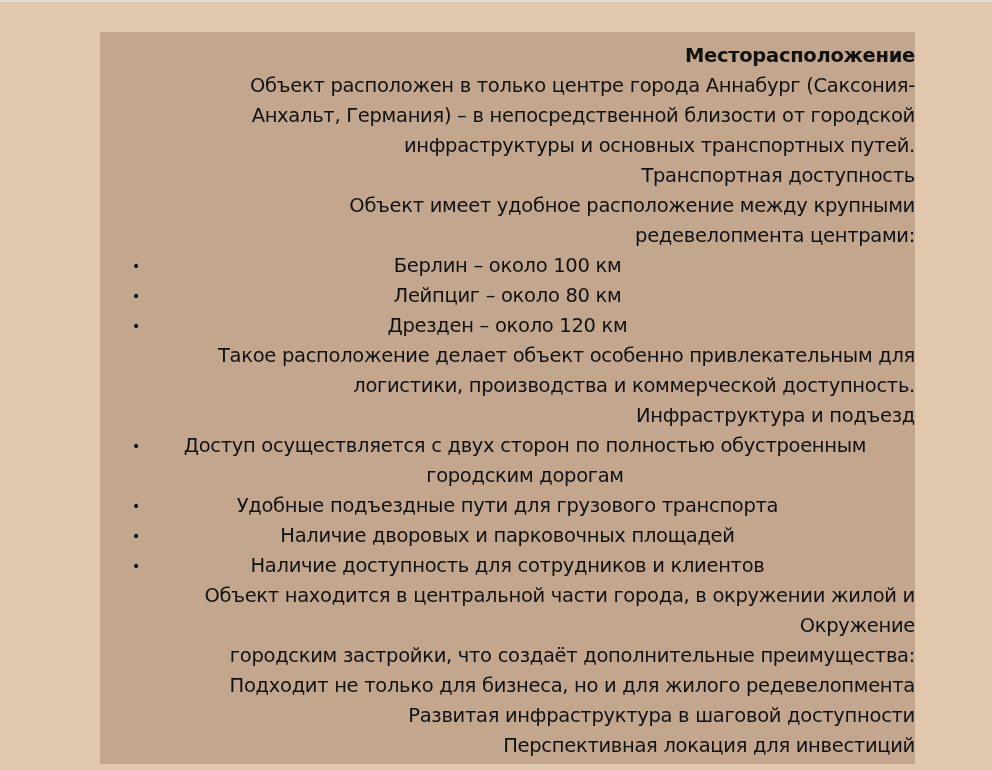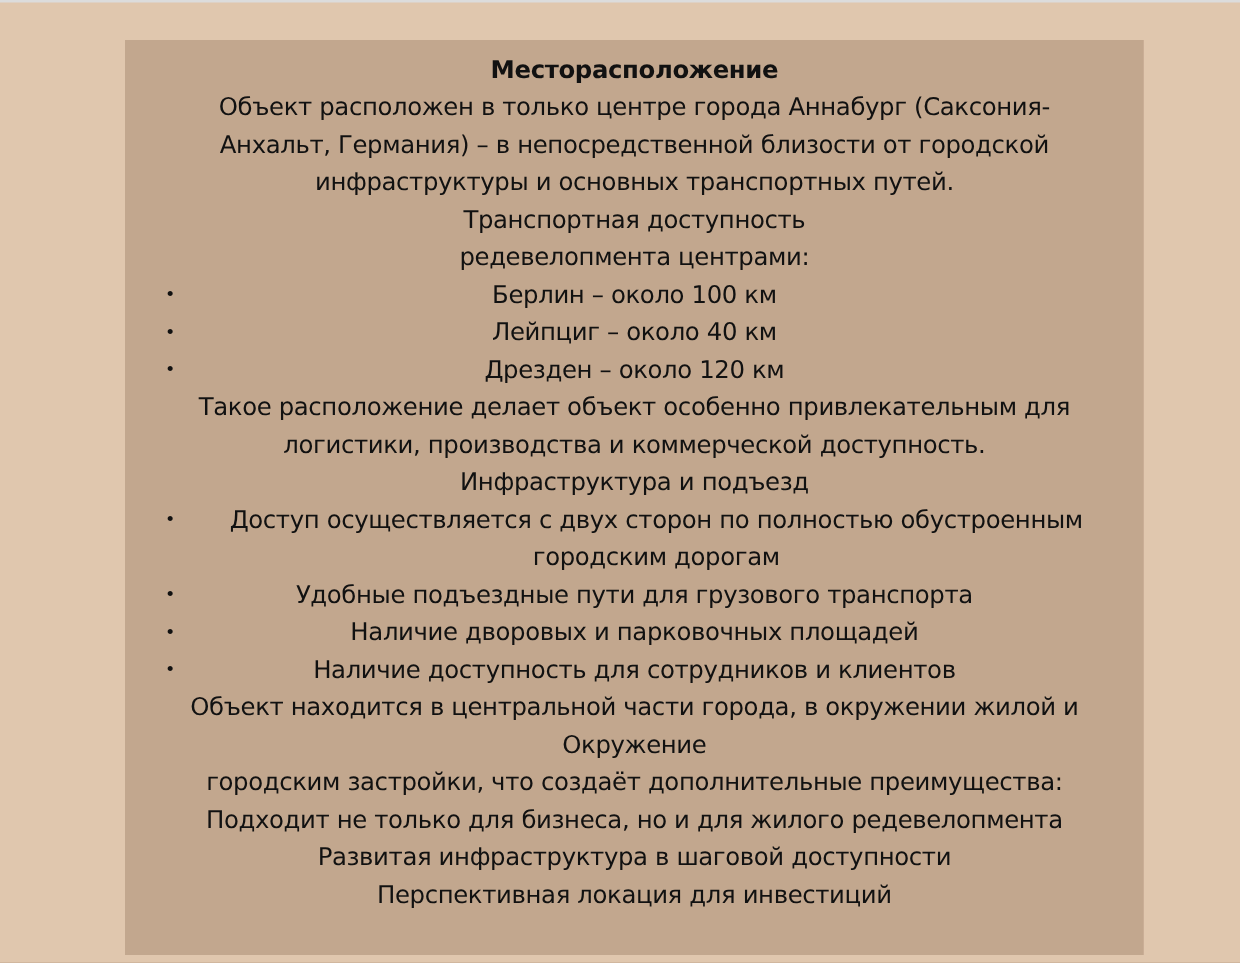--- a/index.html
+++ b/index.html
@@ -12,21 +12,21 @@
       color: #111;
     }
     .box {
       position: absolute; left: 100px; top: 32px;
       width: 815px; height: 732px;
       background: #c2a78e;
       box-sizing: border-box;
       padding-top: 9px;
     }
     .line {
-      text-align: center;
+      text-align: right;
       font-size: 19.5px;
       line-height: 30px;
       height: 30px;
       white-space: nowrap;
       letter-spacing: -0.3px;
     }
     .title { font-weight: bold; }
     ul { list-style: none; margin: 0; padding: 0; }
     li.item { position: relative; text-align: center; font-size: 19.5px; line-height: 30px; letter-spacing: -0.3px; }
     li.item .bullet {
@@ -38,29 +38,30 @@
 </head>
 <body>
 
 <div class="box">
   <div class="line title">Месторасположение</div>
   <div class="line">Объект расположен в только центре города Аннабург (Саксония-</div>
   <div class="line">Анхальт, Германия) – в непосредственной близости от городской</div>
   <div class="line">инфраструктуры и основных транспортных путей.</div>
 
   <div class="line">Транспортная доступность</div>
+  <div class="line">Объект имеет удобное расположение между крупными</div>
   <div class="line">редевелопмента центрами:</div>
   <ul>
     <li class="item">
       <span class="bullet">•</span>
       <span class="txt">Берлин – около 100 км</span>
     </li>
     <li class="item">
       <span class="bullet">•</span>
-      <span class="txt">Лейпциг – около 40 км</span>
+      <span class="txt">Лейпциг – около 80 км</span>
     </li>
     <li class="item">
       <span class="bullet">•</span>
       <span class="txt">Дрезден – около 120 км</span>
     </li>
   </ul>
   <div class="line">Такое расположение делает объект особенно привлекательным для</div>
   <div class="line">логистики, производства и коммерческой доступность.</div>
 
   <div class="line">Инфраструктура и подъезд</div>

